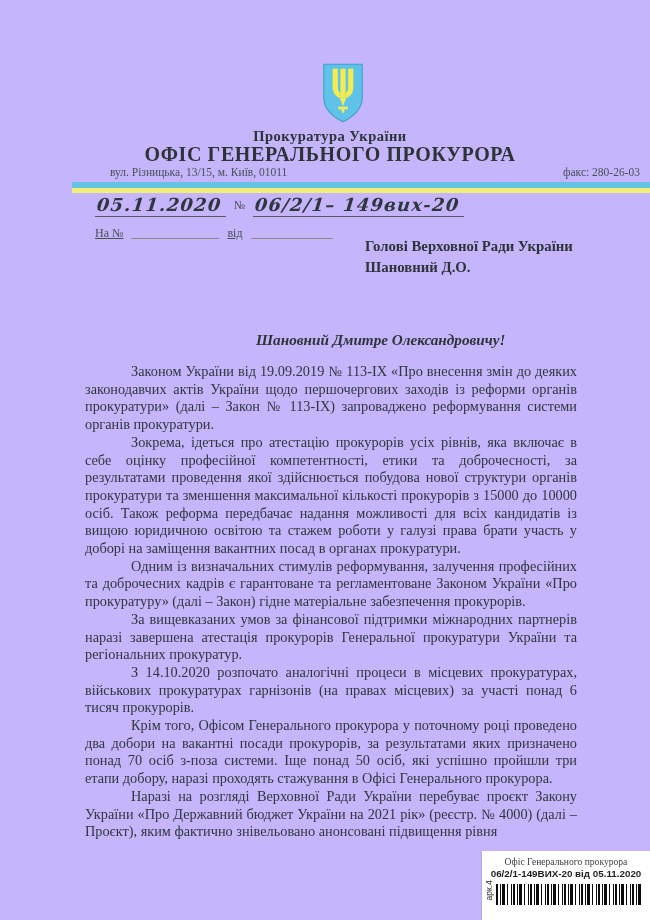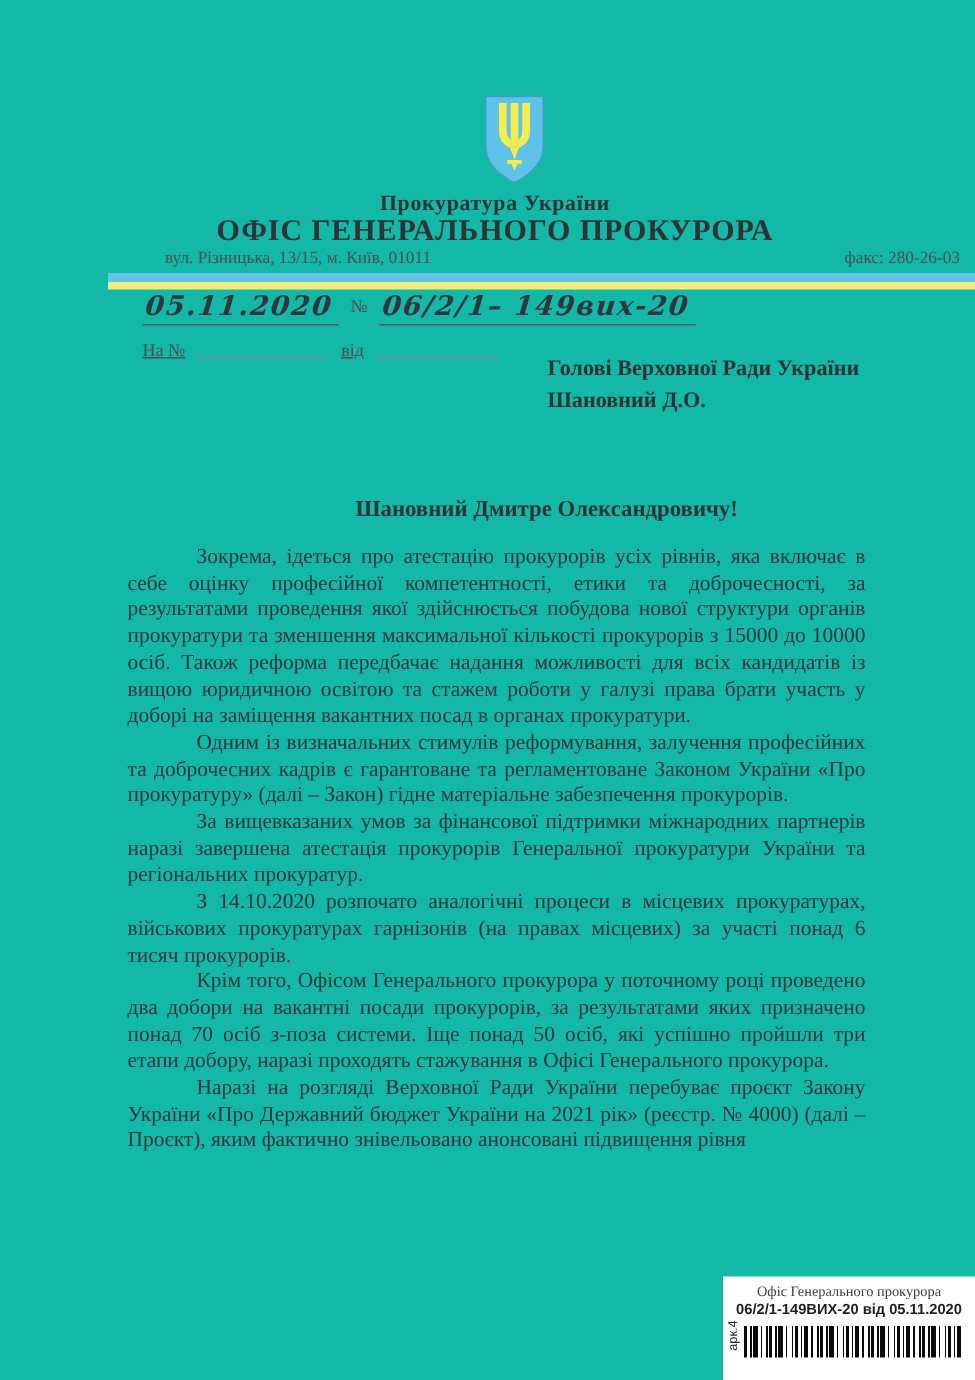--- a/index.html
+++ b/index.html
@@ -1,18 +1,18 @@
 <!DOCTYPE html>
 <html><head>
 <meta charset="utf-8">
 <style>
   html,body { margin:0; padding:0; background:#e8e8e8; }
   .page {
     position:relative; width:650px; height:920px; margin:0 auto;
-    background:#14b8a6; overflow:hidden;
+    background:#c4b5fd; overflow:hidden;
     font-family:"Liberation Serif", serif; color:#33383d;
   }
 
   
   .emblem { position:absolute; left:320px; top:62px; width:46px; height:62px; }
   .org-small {
     position:absolute; left:5px; top:128px; width:650px; text-align:center;
     font-weight:bold; font-size:14.5px; color:#2e3338; letter-spacing:.5px;
   }
   .org-big {
@@ -40,22 +40,22 @@
   .ref-line2 { margin-top:9px; font-size:12px; color:#4a4f55;text-decoration:underline; }
   .blank { display:inline-block; border-bottom:1px solid #85898e; height:11px; vertical-align:-2px; margin:0 8px; }
   .blank.w1 { width:88px; } .blank.w2 { width:82px; }
 
   
   .recipient {
     position:absolute; left:365px; top:236px;
     font-weight:bold; font-size:14.8px; line-height:21px; color:#2e3338;
   }
   .salutation {
-    position:absolute; left:237px; top:331px;
-    font-weight:bold; font-size:15.2px; color:#2e3338;
+    position:absolute; left:256px; top:331px;
+    font-weight:bold; font-size:15.2px; color:#2e3338;font-style:italic;
   }
 
   
   .body-text {
     position:absolute; left:85px; top:363px; width:492px;
     font-size:14.3px; line-height:17.7px; text-align:justify; color:#31363c;
   }
   .body-text p { margin:0; text-indent:46px; }
 
   
@@ -124,20 +124,21 @@
   </div>
 
   <div class="recipient">
     <div>Голові Верховної Ради України</div>
     <div>Шановний Д.О.</div>
   </div>
 
   <div class="salutation">Шановний Дмитре Олександровичу!</div>
 
   <div class="body-text">
+      <p>Законом України від 19.09.2019 № 113-ІХ «Про внесення змін до деяких законодавчих актів України щодо першочергових заходів із реформи органів прокуратури» (далі – Закон № 113-ІХ) запроваджено реформування системи органів прокуратури.</p>
       <p>Зокрема, ідеться про атестацію прокурорів усіх рівнів, яка включає в себе оцінку професійної компетентності, етики та доброчесності, за результатами проведення якої здійснюється побудова нової структури органів прокуратури та зменшення максимальної кількості прокурорів з 15000 до 10000 осіб. Також реформа передбачає надання можливості для всіх кандидатів із вищою юридичною освітою та стажем роботи у галузі права брати участь у доборі на заміщення вакантних посад в органах прокуратури.</p>
       <p>Одним із визначальних стимулів реформування, залучення професійних та доброчесних кадрів є гарантоване та регламентоване Законом України «Про прокуратуру» (далі – Закон) гідне матеріальне забезпечення прокурорів.</p>
       <p>За вищевказаних умов за фінансової підтримки міжнародних партнерів наразі завершена атестація прокурорів Генеральної прокуратури України та регіональних прокуратур.</p>
       <p>З 14.10.2020 розпочато аналогічні процеси в місцевих прокуратурах, військових прокуратурах гарнізонів (на правах місцевих) за участі понад 6 тисяч прокурорів.</p>
       <p>Крім того, Офісом Генерального прокурора у поточному році проведено два добори на вакантні посади прокурорів, за результатами яких призначено понад 70 осіб з-поза системи. Іще понад 50 осіб, які успішно пройшли три етапи добору, наразі проходять стажування в Офісі Генерального прокурора.</p>
       <p>Наразі на розгляді Верховної Ради України перебуває проєкт Закону України «Про Державний бюджет України на 2021 рік» (реєстр. № 4000) (далі – Проєкт), яким фактично знівельовано анонсовані підвищення рівня</p>
     </div>
 
   <div class="stamp">
     <div class="stamp-office">Офіс Генерального прокурора</div>

